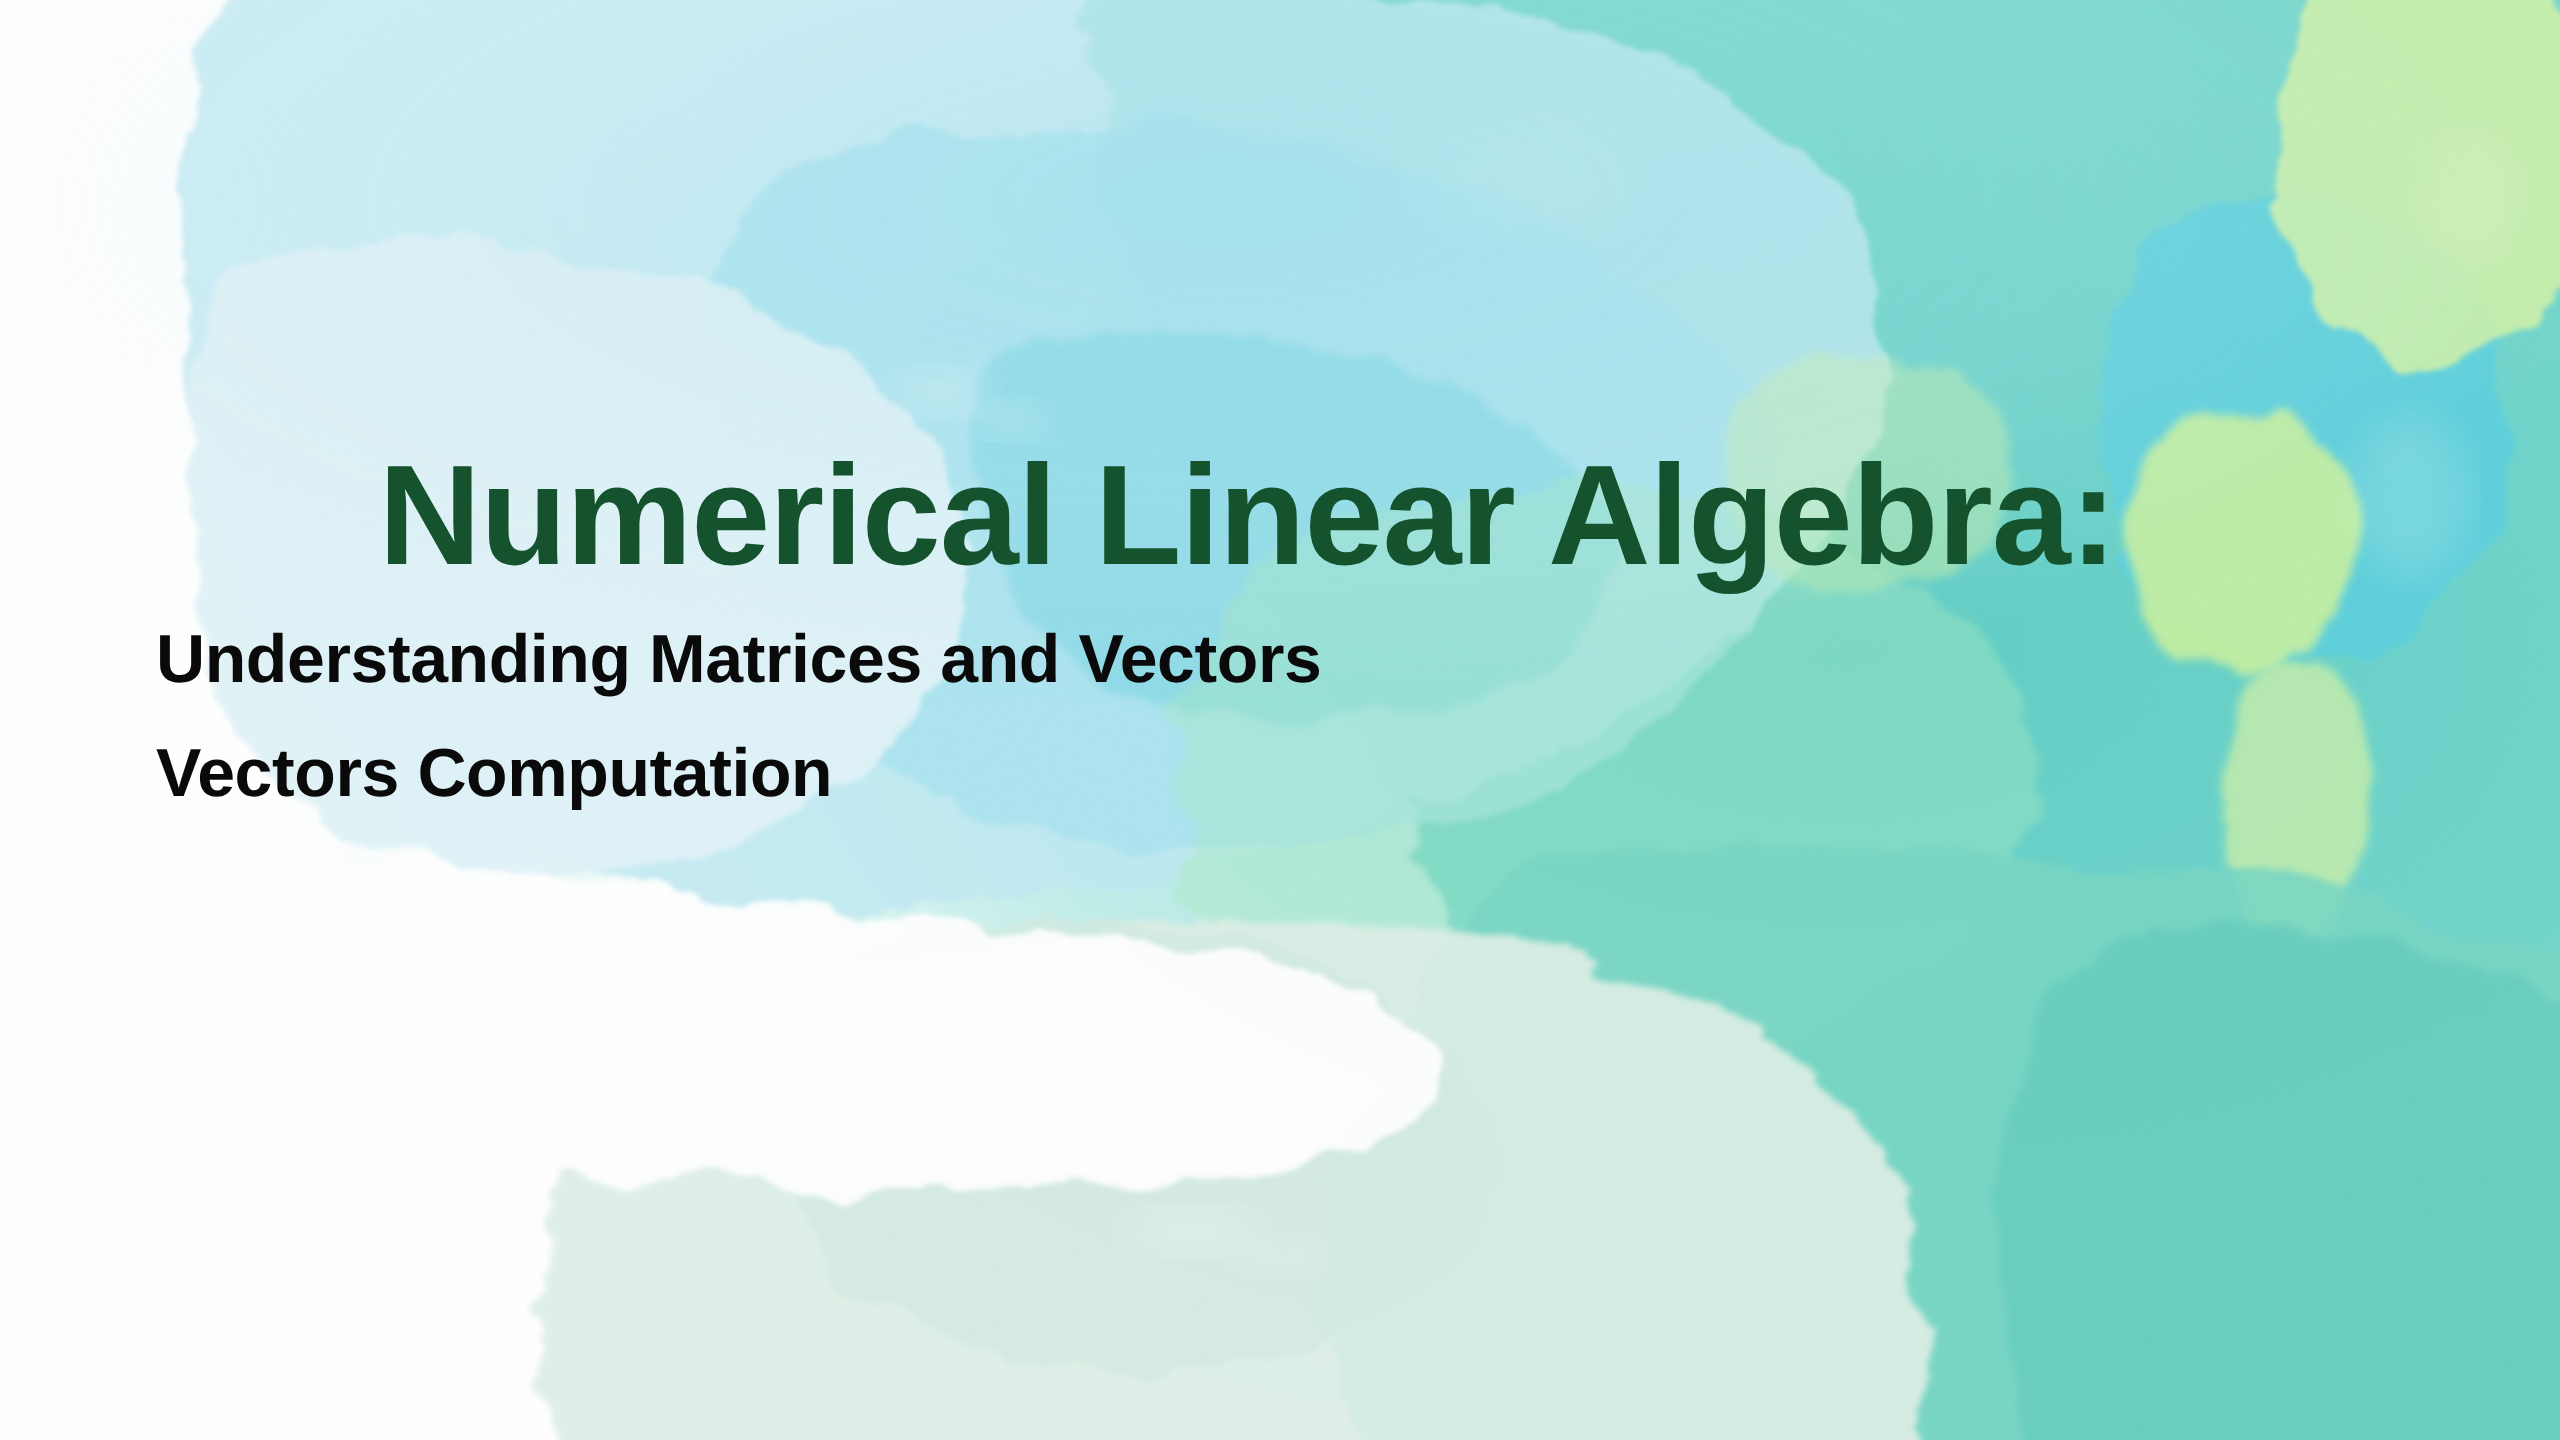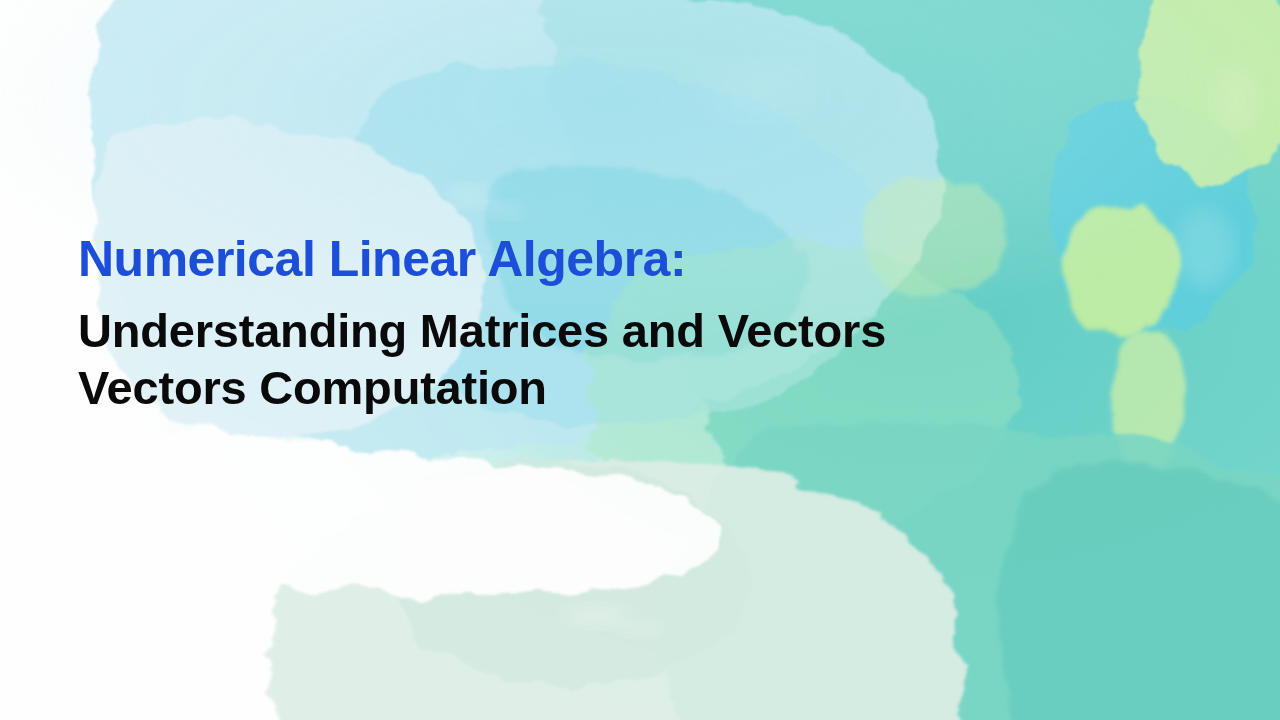--- a/index.html
+++ b/index.html
@@ -27,30 +27,31 @@
 
   
   #text-block {
     position: absolute;
     left: 78px;
     top: 222px;
     width: 980px;
     z-index: 5;
   }
   #slide-title {
-    font-size: 50px;
+    font-size: 71px;
     font-weight: bold;
     line-height: 74px;
-    color: #1d4ed8;
+    color: #14532d;
     letter-spacing: -0.5px;
     margin: 0;
     white-space: nowrap;
+    text-align: right;
   }
   #slide-subtitle {
-    font-size: 47px;
+    font-size: 34px;
     font-weight: bold;
     line-height: 57px;
     color: #0a0a0a;
     letter-spacing: -0.2px;
     margin: 0;
     padding-top: 6px;
   }
   .sub-line { display: block; white-space: nowrap; }
 </style>
 </head>

